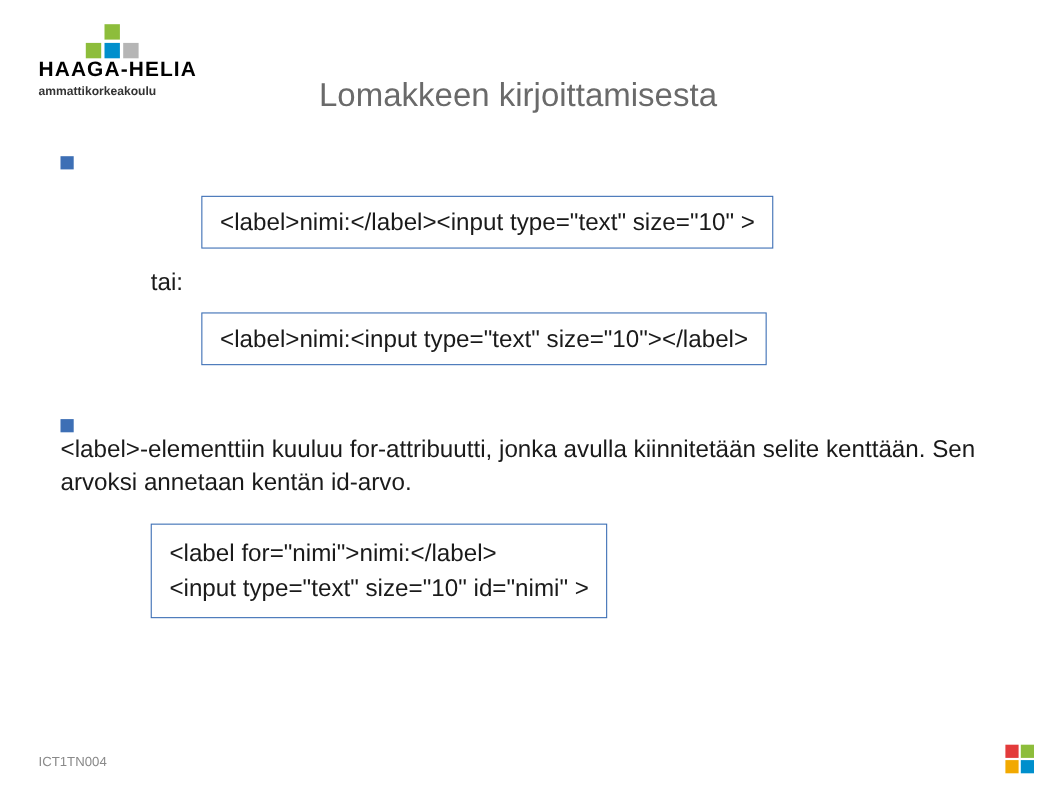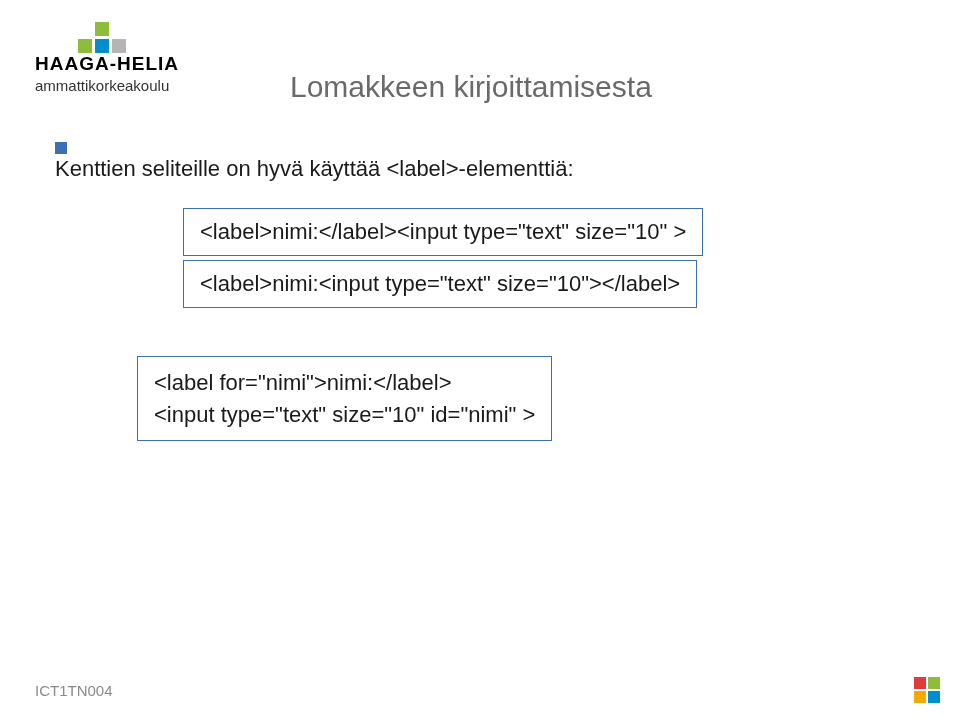--- a/index.html
+++ b/index.html
@@ -20,21 +20,21 @@
   }
   .logo-mark {
     display: grid;
     grid-template-columns: repeat(3, 14px);
     grid-template-rows: repeat(2, 14px);
     gap: 3px;
     margin-right: 10px;
   }
   .logo-sq { width: 14px; height: 14px; }
   .logo-text { font-weight: bold; font-size: 19px; letter-spacing: 1px; color: #000; }
-  .logo-sub { font-size: 15px; color: #333; margin-top: 2px; }
+  .logo-sub { font-size: 11px; color: #333; margin-top: 2px; font-weight: bold; }
   .title {
     position: absolute;
     top: 30px;
     left: 290px;
     font-size: 30px;
     color: #6a6a6a;
     font-weight: normal;
     margin-top: 40px;
   }
   .content {
@@ -99,21 +99,21 @@
     background: #3d6fb5;
     flex-shrink: 0;
     margin-top: 6px;
     margin-right: 12px;
   }
   .sub-sub-text { font-size: 19px; color: #1a1a1a; }
   .footer-code {
     position: absolute;
     bottom: 18px;
     left: 35px;
-    font-size: 15px;
+    font-size: 12px;
     color: #8a8a8a;
   }
   .corner-squares {
     position: absolute;
     bottom: 14px;
     right: 20px;
     display: grid;
     grid-template-columns: repeat(2, 12px);
     grid-template-rows: repeat(2, 12px);
     gap: 2px;
@@ -138,33 +138,37 @@
     <div class="logo-sub">ammattikorkeakoulu</div>
   </div>
 </div>
 
 <div class="title">Lomakkeen kirjoittamisesta</div>
 
 <div class="content">
 
   <div class="bullet-row">
     <div class="bullet"></div>
-    <div class="bullet-text">Kenttien seliteille on hyvä käyttää &lt;label&gt;-elementtiä:</div>
   </div>
 
   <div class="code-box code-box-1">
     <span>&lt;label&gt;nimi:&lt;/label&gt;&lt;input type="text" size="10" &gt;</span>
   </div>
 
+  <div class="tai-word">tai:</div>
 
   <div class="code-box code-box-2">
     <span>&lt;label&gt;nimi:&lt;input type="text" size="10"&gt;&lt;/label&gt;</span>
   </div>
 
   <div class="block2">
+    <div class="bullet-row">
+      <div class="bullet"></div>
+      <div class="bullet-text">&lt;label&gt;-elementtiin kuuluu for-attribuutti, jonka avulla kiinnitetään selite kenttään. Sen arvoksi annetaan kentän id-arvo.</div>
+    </div>
 
     <div class="code-box code-box-3">
       <div>&lt;label for="nimi"&gt;nimi:&lt;/label&gt;</div>
       <div>&lt;input type="text" size="10" id="nimi" &gt;</div>
     </div>
   </div>
 
 
 </div>
 

